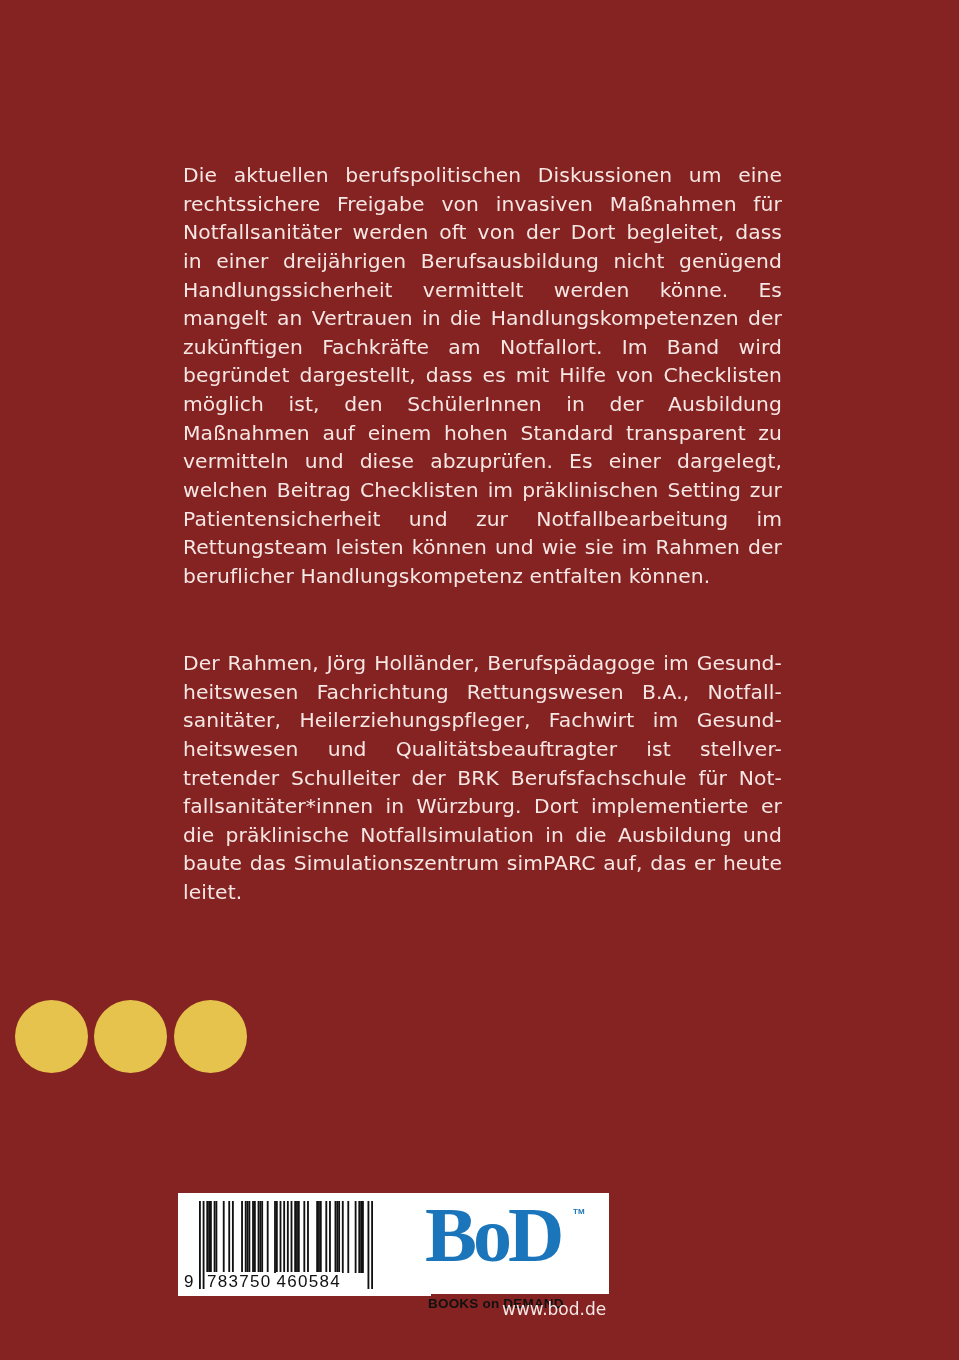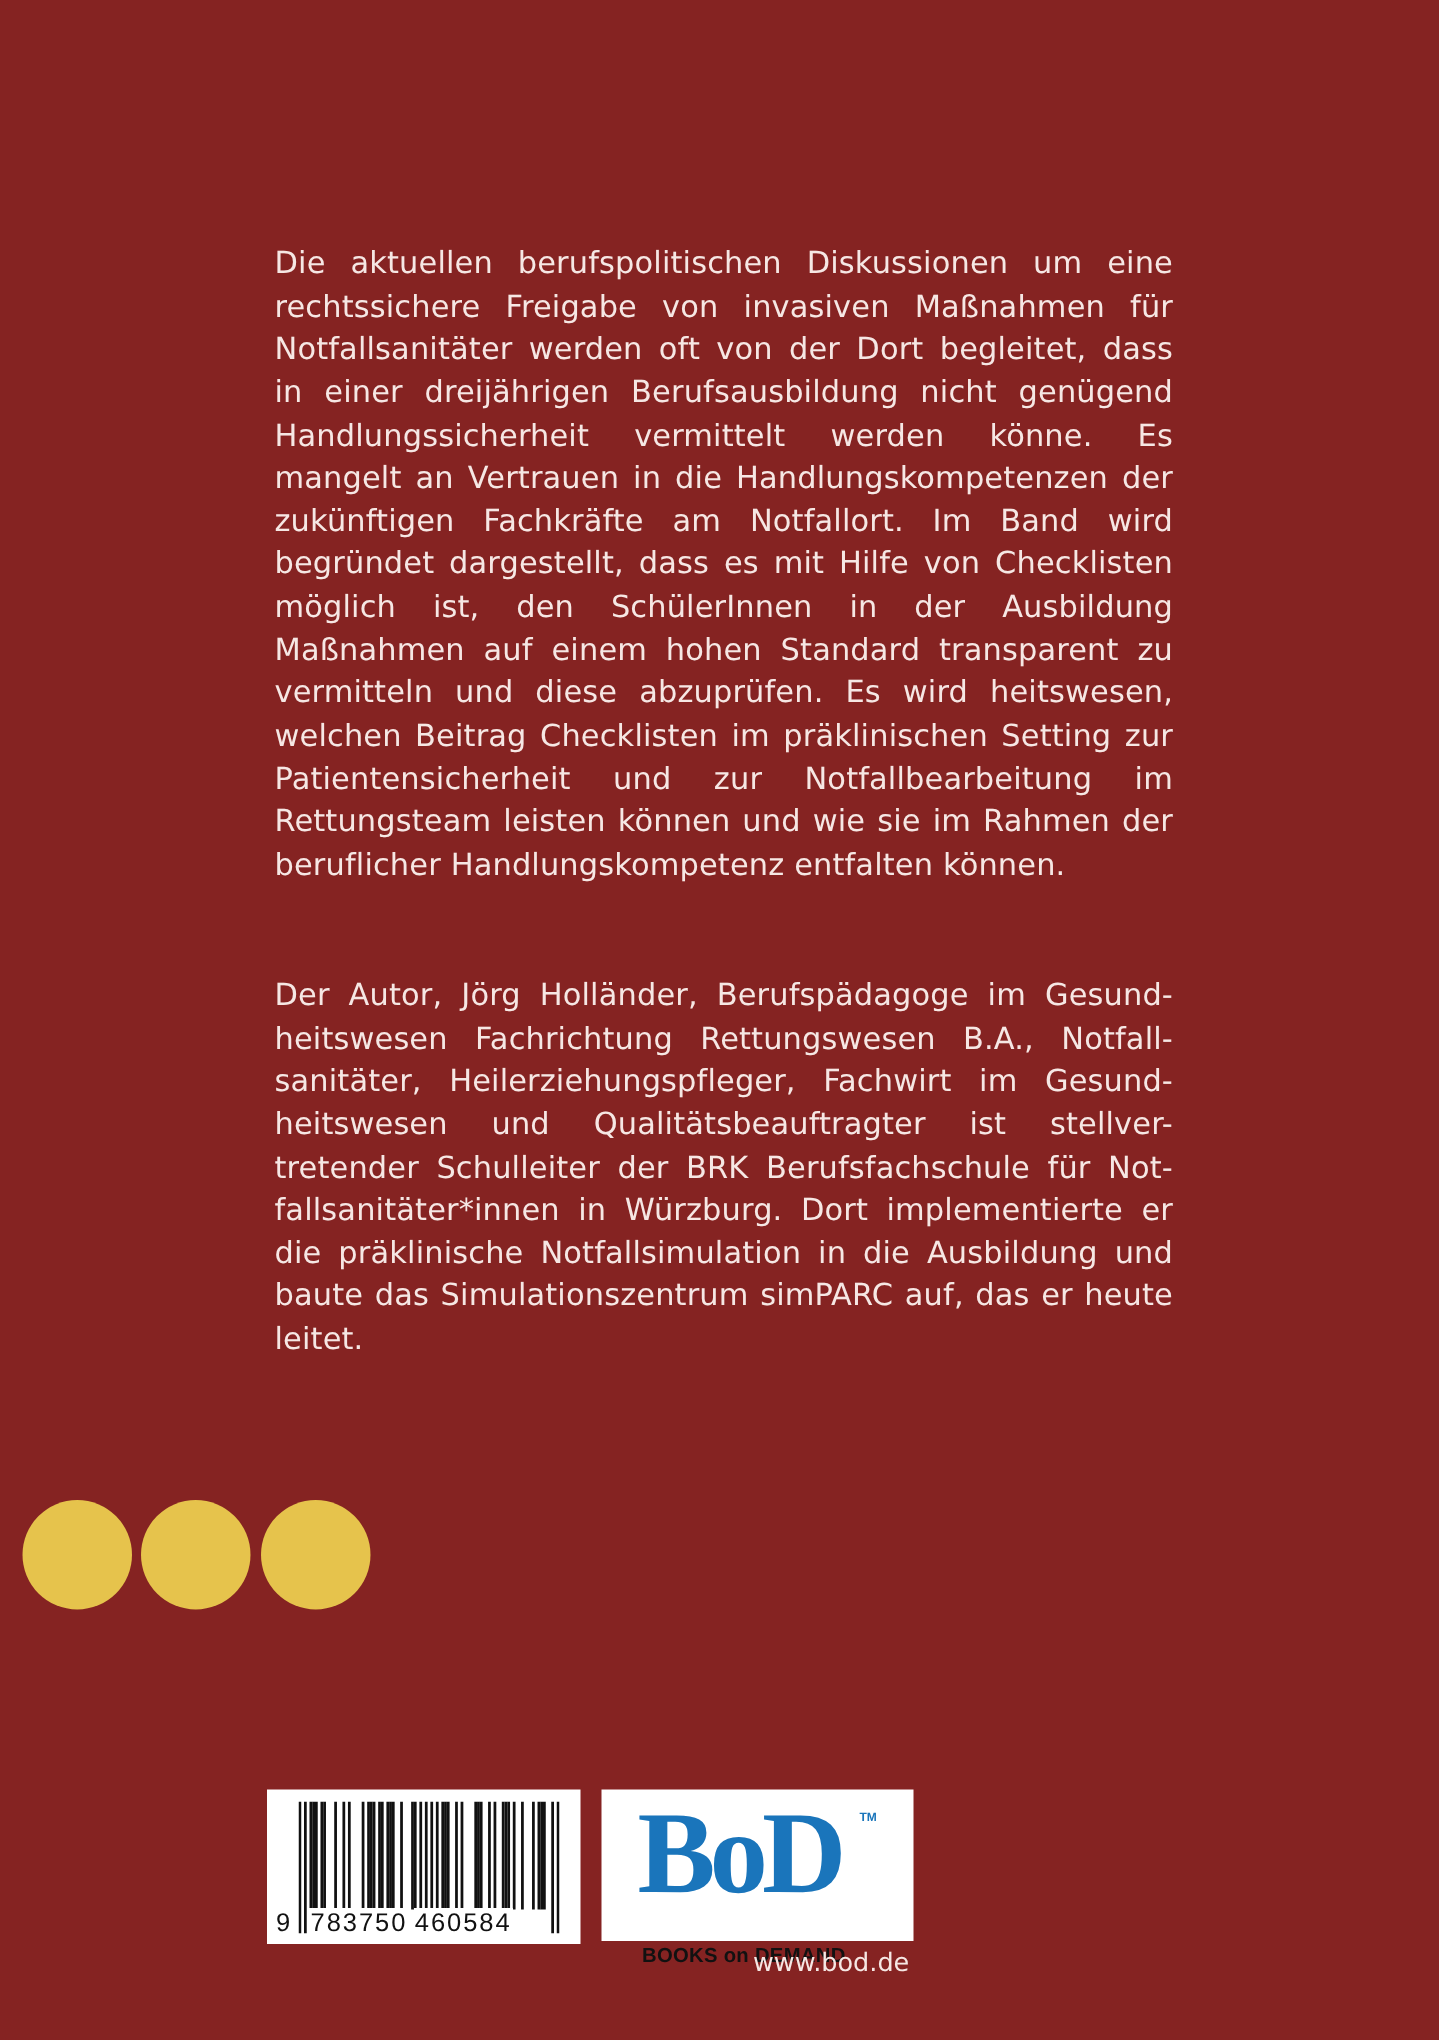--- a/index.html
+++ b/index.html
@@ -42,20 +42,21 @@
     }
     #dot1 { left: 15px; }
     #dot2 { left: 94px; }
     #dot3 { left: 174px; }
 
     .barcode-box {
       position: absolute;
       left: 178px; top: 1193px;
       width: 209px; height: 103px;
       background: #ffffff;
+      padding-left: 44px;
     }
     .barcode-bars {
       position: absolute;
       left: 21px; top: 8px;
       width: 174px; height: 88px;
     }
     .barcode-digits {
       position: absolute;
       left: 6px; bottom: 4px;
       font-family: "Liberation Sans", sans-serif;
@@ -119,28 +120,28 @@
     <span class="line">Die aktuellen berufspolitischen Diskussionen um eine</span>
     <span class="line">rechtssichere Freigabe von invasiven Maßnahmen für</span>
     <span class="line">Notfallsanitäter werden oft von der Dort begleitet, dass</span>
     <span class="line">in einer dreijährigen Berufsausbildung nicht genügend</span>
     <span class="line">Handlungssicherheit vermittelt werden könne. Es</span>
     <span class="line">mangelt an Vertrauen in die Handlungskompetenzen der</span>
     <span class="line">zukünftigen Fachkräfte am Notfallort. Im Band wird</span>
     <span class="line">begründet dargestellt, dass es mit Hilfe von Checklisten</span>
     <span class="line">möglich ist, den SchülerInnen in der Ausbildung</span>
     <span class="line">Maßnahmen auf einem hohen Standard transparent zu</span>
-    <span class="line">vermitteln und diese abzuprüfen. Es wird heitswesen,</span>
+    <span class="line">vermitteln und diese abzuprüfen. Es einer dargelegt,</span>
     <span class="line">welchen Beitrag Checklisten im präklinischen Setting zur</span>
     <span class="line">Patientensicherheit und zur Notfallbearbeitung im</span>
     <span class="line">Rettungsteam leisten können und wie sie im Rahmen der</span>
     <span class="line last">beruflicher Handlungskompetenz entfalten können.</span>
   </div>
 <div class="text-block" id="para2">
-    <span class="line">Der Autor, Jörg Holländer, Berufspädagoge im Gesund-</span>
+    <span class="line">Der Rahmen, Jörg Holländer, Berufspädagoge im Gesund-</span>
     <span class="line">heitswesen Fachrichtung Rettungswesen B.A., Notfall-</span>
     <span class="line">sanitäter, Heilerziehungspfleger, Fachwirt im Gesund-</span>
     <span class="line">heitswesen und Qualitätsbeauftragter ist stellver-</span>
     <span class="line">tretender Schulleiter der BRK Berufsfachschule für Not-</span>
     <span class="line">fallsanitäter*innen in Würzburg. Dort implementierte er</span>
     <span class="line">die präklinische Notfallsimulation in die Ausbildung und</span>
     <span class="line">baute das Simulationszentrum simPARC auf, das er heute</span>
     <span class="line last">leitet.</span>
   </div>
 

